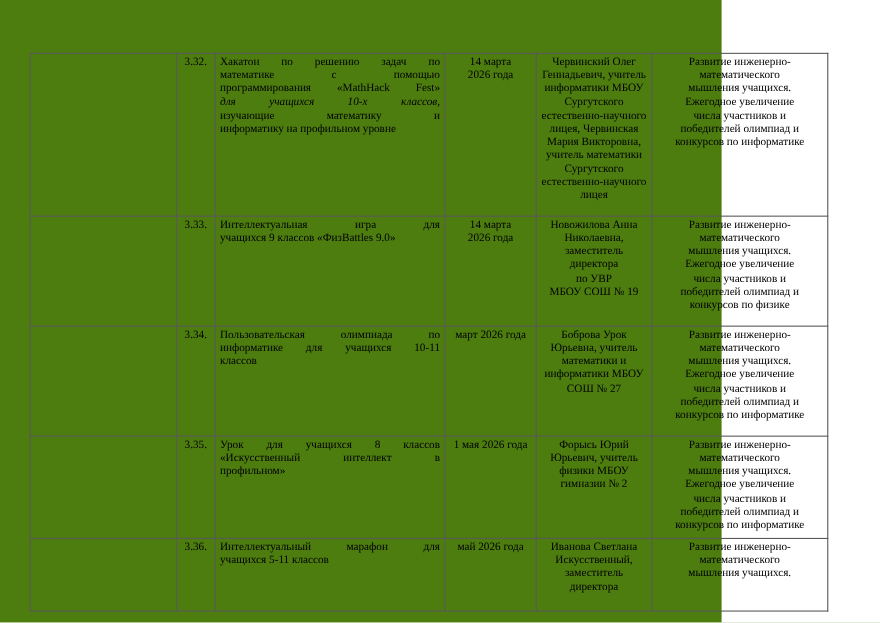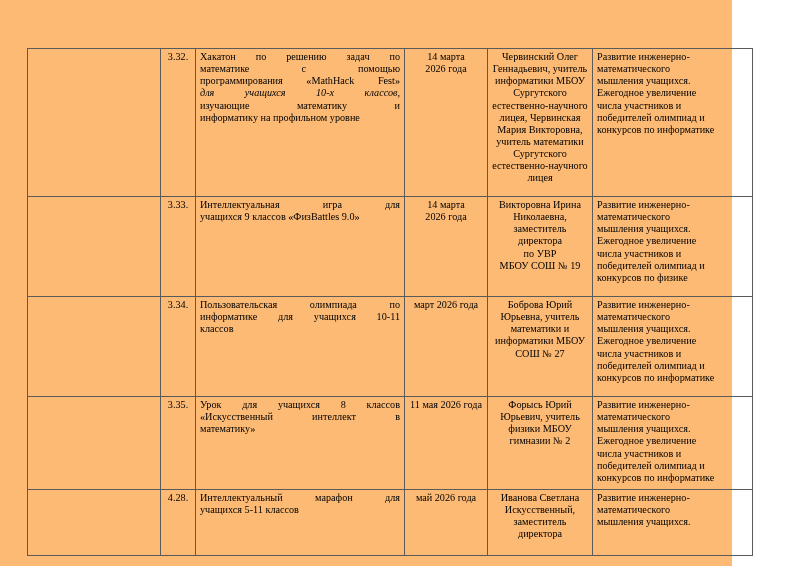--- a/index.html
+++ b/index.html
@@ -9,23 +9,23 @@
   }
   body {
     width: 800px;
     height: 566px;
     font-family: "Liberation Serif", "DejaVu Serif", serif;
     color: #000000;
     overflow: hidden;
   }
   .page {
     position: relative;
-    width: 732px;
+    width: 656px;
     height: 566px;
-    background: #fdba74;
+    background: #4d7c0f;
   }
   table.doc-table {
     position: absolute;
     left: 27px;
     top: 48px;
     width: 725px;
     border-collapse: collapse;
     table-layout: fixed;
   }
   table.doc-table td {
@@ -41,21 +41,21 @@
   col.c-event  { width: 209px; }
   col.c-date   { width: 83px;  }
   col.c-resp   { width: 105px; }
   col.c-result { width: 160px; }
 
   td.cell-empty  { }
   td.cell-num    { text-align: center; padding-top: 3px; }
   td.cell-event  { text-align: justify; text-align-last: left; hyphens: none; padding-top: 3px; margin-left: 43px; }
   td.cell-date   { text-align: center; padding-top: 3px; }
   td.cell-resp   { text-align: center; padding-top: 3px; margin-left: 19px; }
-  td.cell-result { text-align: left; padding-top: 3px; }
+  td.cell-result { text-align: center; padding-top: 3px; }
 
   .row-1 td { height: 143px; }
   .row-2 td { height: 95px; }
   .row-3 td { height: 95px; }
   .row-4 td { height: 88px; }
   .row-5 td { height: 61px; }
 
   .line { display: block; }
   .just-line {
     display: block;
@@ -125,21 +125,21 @@
         <td class="cell-num">3.33.</td>
         <td class="cell-event">
             <span class="just-line" style="text-align-last: justify; white-space: normal;">Интеллектуальная игра для</span>
             <span class="last-line">учащихся 9 классов «ФизBattles 9.0»</span>
           </td>
         <td class="cell-date">
             <span class="line">14 марта</span>
             <span class="line">2026 года</span>
           </td>
         <td class="cell-resp">
-            <span class="line">Викторовна Ирина</span>
+            <span class="line">Новожилова Анна</span>
             <span class="line">Николаевна,</span>
             <span class="line">заместитель директора</span>
             <span class="line">по УВР</span>
             <span class="line">МБОУ СОШ № 19</span>
           </td>
         <td class="cell-result">
             <span class="line">Развитие инженерно-</span>
             <span class="line">математического</span>
             <span class="line">мышления учащихся.</span>
             <span class="line">Ежегодное увеличение</span>
@@ -153,21 +153,21 @@
         <td class="cell-num">3.34.</td>
         <td class="cell-event">
             <span class="just-line" style="text-align-last: justify; white-space: normal;">Пользовательская олимпиада по</span>
             <span class="just-line" style="text-align-last: justify; white-space: normal;">информатике для учащихся 10-11</span>
             <span class="last-line">классов</span>
           </td>
         <td class="cell-date">
             <span class="line">март 2026 года</span>
           </td>
         <td class="cell-resp">
-            <span class="line">Боброва Юрий</span>
+            <span class="line">Боброва Урок</span>
             <span class="line">Юрьевна, учитель</span>
             <span class="line">математики и</span>
             <span class="line">информатики МБОУ</span>
             <span class="line">СОШ № 27</span>
           </td>
         <td class="cell-result">
             <span class="line">Развитие инженерно-</span>
             <span class="line">математического</span>
             <span class="line">мышления учащихся.</span>
             <span class="line">Ежегодное увеличение</span>
@@ -175,44 +175,44 @@
             <span class="line">победителей олимпиад и</span>
             <span class="line">конкурсов по информатике</span>
           </td>
       </tr>
       <tr class="row-4">
         <td class="cell-empty"></td>
         <td class="cell-num">3.35.</td>
         <td class="cell-event">
             <span class="just-line" style="text-align-last: justify; white-space: normal;">Урок для учащихся 8 классов</span>
             <span class="just-line" style="text-align-last: justify; white-space: normal;">«Искусственный интеллект в</span>
-            <span class="last-line">математику»</span>
-          </td>
-        <td class="cell-date">
-            <span class="line">11 мая 2026 года</span>
+            <span class="last-line">профильном»</span>
+          </td>
+        <td class="cell-date">
+            <span class="line">1 мая 2026 года</span>
           </td>
         <td class="cell-resp">
             <span class="line">Форысь Юрий</span>
             <span class="line">Юрьевич, учитель</span>
             <span class="line">физики МБОУ</span>
             <span class="line">гимназии № 2</span>
           </td>
         <td class="cell-result">
             <span class="line">Развитие инженерно-</span>
             <span class="line">математического</span>
             <span class="line">мышления учащихся.</span>
             <span class="line">Ежегодное увеличение</span>
             <span class="line">числа участников и</span>
             <span class="line">победителей олимпиад и</span>
             <span class="line">конкурсов по информатике</span>
           </td>
       </tr>
       <tr class="row-5">
         <td class="cell-empty"></td>
-        <td class="cell-num">4.28.</td>
+        <td class="cell-num">3.36.</td>
         <td class="cell-event">
             <span class="just-line" style="text-align-last: justify; white-space: normal;">Интеллектуальный марафон для</span>
             <span class="last-line">учащихся 5-11 классов</span>
           </td>
         <td class="cell-date">
             <span class="line">май 2026 года</span>
           </td>
         <td class="cell-resp">
             <span class="line">Иванова Светлана</span>
             <span class="line">Искусственный,</span>

